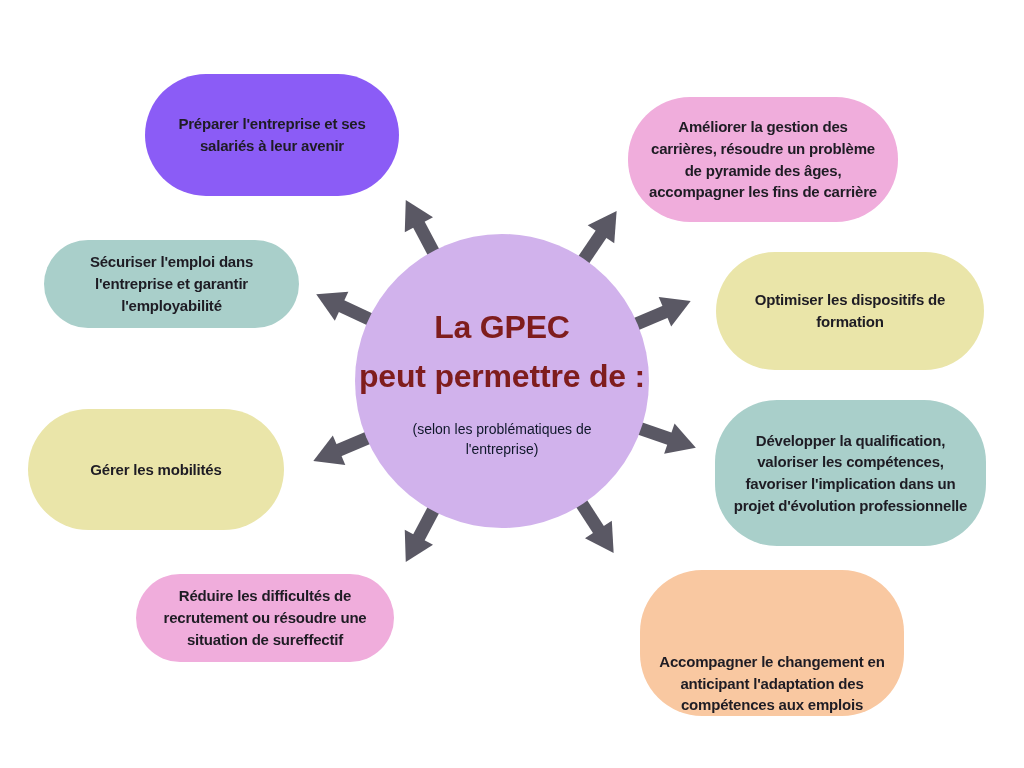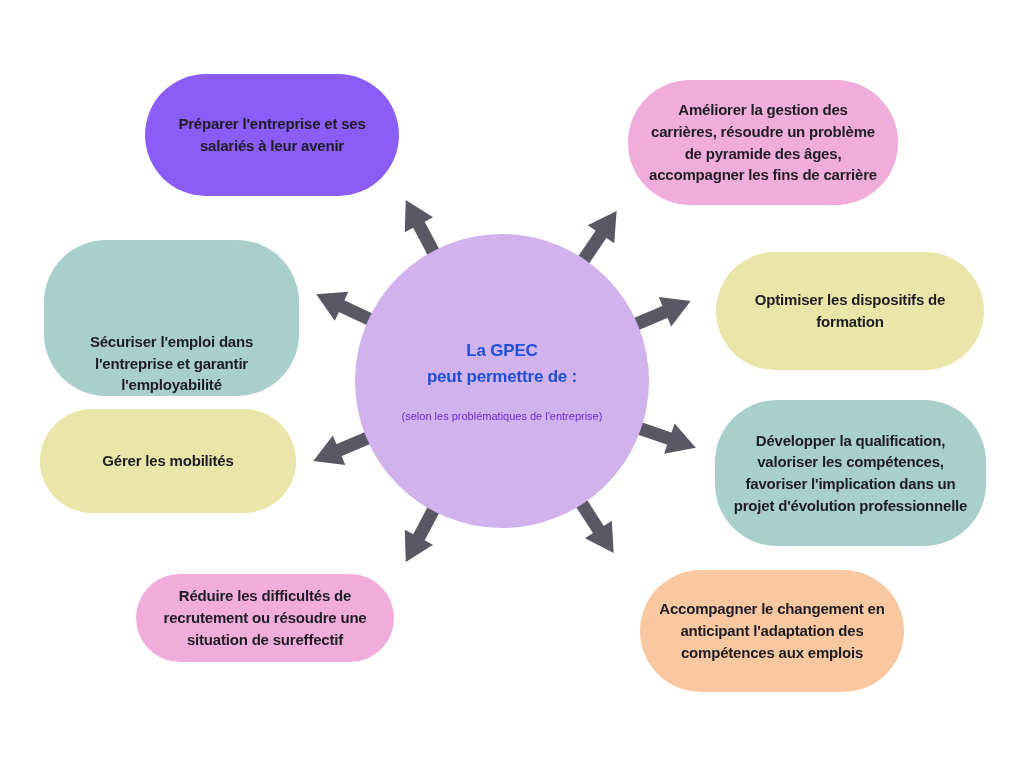--- a/index.html
+++ b/index.html
@@ -30,54 +30,54 @@
     text-align: center;
     box-sizing: border-box;
     font-weight: 700;
     font-size: 15px;
     letter-spacing: -0.2px;
     line-height: 1.45;
     color: #1e1c24;
   }
   .b0 { left: 145px; top: 74px;  width: 254px; height: 122px; padding: 0 14px; }
   .b1 { left: 628px; top: 80px;  width: 270px; height: 125px; padding: 0 20px; }
-  .b2 { left: 44px;  top: 240px; width: 255px; height: 156px; padding: 0 22px; align-items: flex-end; }
+  .b2 { left: 44px;  top: 240px; width: 255px; height: 88px; padding: 0 22px; }
   .b3 { left: 716px; top: 252px; width: 268px; height: 118px; padding: 0 28px; }
-  .b4 { left: 40px;  top: 409px; width: 256px; height: 104px; padding: 0 30px; }
+  .b4 { left: 28px;  top: 409px; width: 256px; height: 121px; padding: 0 30px; }
   .b5 { left: 715px; top: 400px; width: 271px; height: 146px; padding: 0 12px; justify-content: flex-end; }
   .b6 { left: 136px; top: 574px; width: 258px; height: 88px; padding: 0 16px; }
-  .b7 { left: 640px; top: 570px; width: 264px; height: 122px; padding: 0 12px; }
+  .b7 { left: 640px; top: 570px; width: 264px; height: 146px; padding: 0 12px; align-items: flex-end; }
   .center-circle {
     position: absolute;
     z-index: 2;
     left: 355px;
     top: 234px;
     width: 294px;
     height: 294px;
     border-radius: 50%;
     display: flex;
     flex-direction: column;
     align-items: center;
     justify-content: center;
     text-align: center;
   }
   .center-title {
-    font-size: 17px;
+    font-size: 32px;
     font-weight: 700;
     line-height: 1.55;
     letter-spacing: -0.2px;
-    color: #1d4ed8;
+    color: #7f1d1d;
     white-space: pre-line;
   }
   .center-subtitle {
     margin-top: 18px;
-    font-size: 11px;
+    font-size: 14px;
     font-weight: 400;
     line-height: 1.4;
-    color: #6d28d9;
+    color: #0f172a;
     max-width: 225px;
   }
 </style>
 </head>
 <body>
 
 <div class="canvas">
 
   <svg id="arrows-svg" width="1024" height="768" viewBox="0 0 1024 768">
       <g>
@@ -111,21 +111,21 @@
       <g>
         <line x1="385.9926032593088" y1="326.9048624971905" x2="338.864598333403" y2="304.9287128866741" stroke="#5a5864" stroke-width="13"></line>
         <polygon points="316.2069036574868,294.3632563431566 348.34541388236414,291.69564307930983 334.8216295066618,320.6974922644826" fill="#5a5864"></polygon>
       </g>
     </svg>
 
   <div class="bubble b0" style="background: #8b5cf6;">
     <span>Préparer l'entreprise et ses salariés à leur avenir</span>
   </div>
 
-  <div class="bubble b1" style="background: rgb(240, 173, 220);">
+  <div class="bubble b1" style="background: rgb(240, 173, 220); margin-top: 17px;">
     <span>Améliorer la gestion des carrières, résoudre un problème de pyramide des âges, accompagner les fins de carrière</span>
   </div>
 
   <div class="bubble b2" style="background: rgb(169, 207, 202);">
     <span>Sécuriser l'emploi dans l'entreprise et garantir l'employabilité</span>
   </div>
 
   <div class="bubble b3" style="background: rgb(234, 229, 169);">
     <span>Optimiser les dispositifs de formation</span>
   </div>

